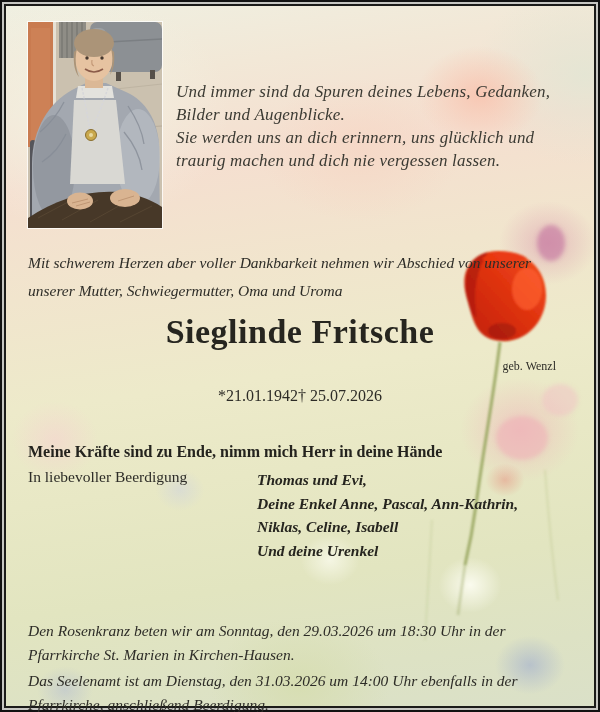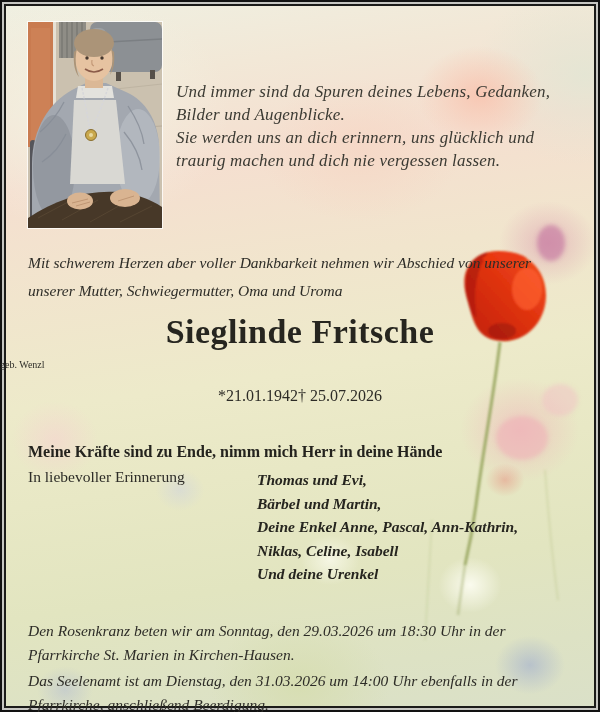--- a/index.html
+++ b/index.html
@@ -33,21 +33,21 @@
   .photo svg{display:block;}
   .quote{
     position:absolute;left:176px;top:80px;width:404px;z-index:2;
     font-style:italic;font-size:17px;line-height:23px;color:#3b3a33;letter-spacing:.2px;
   }
   .intro{position:absolute;left:28px;top:249px;width:545px;z-index:2;font-size:15.5px;line-height:28px;}
   .name{
     position:absolute;left:0;top:313px;width:600px;text-align:center;z-index:2;
     font-size:34px;font-weight:bold;color:#26251f;letter-spacing:.5px;
   }
-  .maiden{position:absolute;left:0;top:359px;width:556px;text-align:left;z-index:2;font-size:10px;}
+  .maiden{position:absolute;left:0;top:359px;width:556px;text-align:right;z-index:2;font-size:12px;}
   .dates{position:absolute;left:0;top:387px;width:600px;z-index:2;display:flex;justify-content:center;font-size:16px;}
   .motto{position:absolute;left:28px;top:443px;width:545px;z-index:2;font-size:16px;font-weight:bold;color:#24231e;}
   .mourners{position:absolute;left:28px;top:468px;width:545px;z-index:2;display:flex;font-size:15.5px;}
   .mourners .label{width:229px;flex:none;}
   .mourners .names{font-weight:600;line-height:23.5px;color:#26251f;}
   .services{position:absolute;left:28px;top:600px;width:545px;z-index:2;font-size:15.5px;line-height:24px;margin-top:19px;}
   .services .p2{margin-top:2px;}
   .line{white-space:nowrap;font-style:italic;}
 </style>
 </head>
@@ -165,24 +165,23 @@
   <div class="maiden">geb. Wenzl</div>
 
   <div class="dates">
     <span>*21.01.1942</span>
     <span>† 25.07.2026</span>
   </div>
 
   <div class="motto">Meine Kräfte sind zu Ende, nimm mich Herr in deine Hände</div>
 
   <div class="mourners">
-    <div class="label">In liebevoller Erinnerung</div>
+    <div class="label">In liebevoller Beerdigung</div>
     <div class="names">
       <div class="line">Thomas und Evi,</div>
-      <div class="line">Bärbel und Martin,</div>
       <div class="line">Deine Enkel Anne, Pascal, Ann-Kathrin,</div>
       <div class="line">Niklas, Celine, Isabell</div>
       <div class="line">Und deine Urenkel</div>
     </div>
   </div>
 
   <div class="services">
     <div class="line">Den Rosenkranz beten wir am Sonntag, den 29.03.2026 um 18:30 Uhr in der</div>
     <div class="line">Pfarrkirche St. Marien in Kirchen-Hausen.</div>
     <div class="line p2">Das Seelenamt ist am Dienstag, den 31.03.2026 um 14:00 Uhr ebenfalls in der</div>

